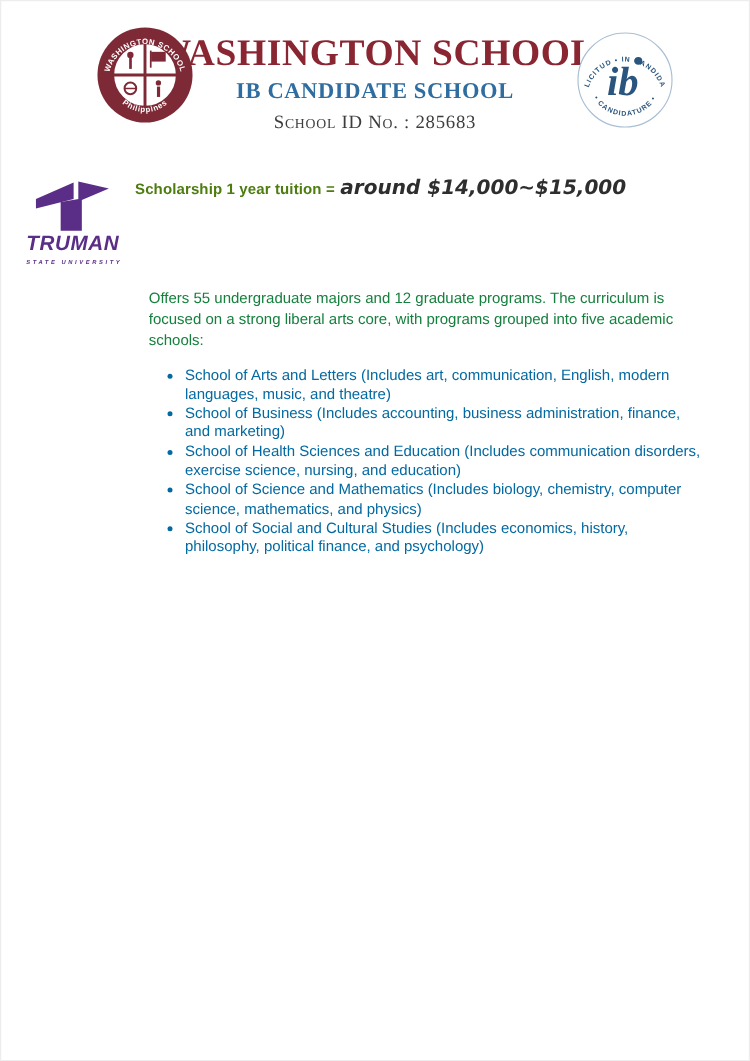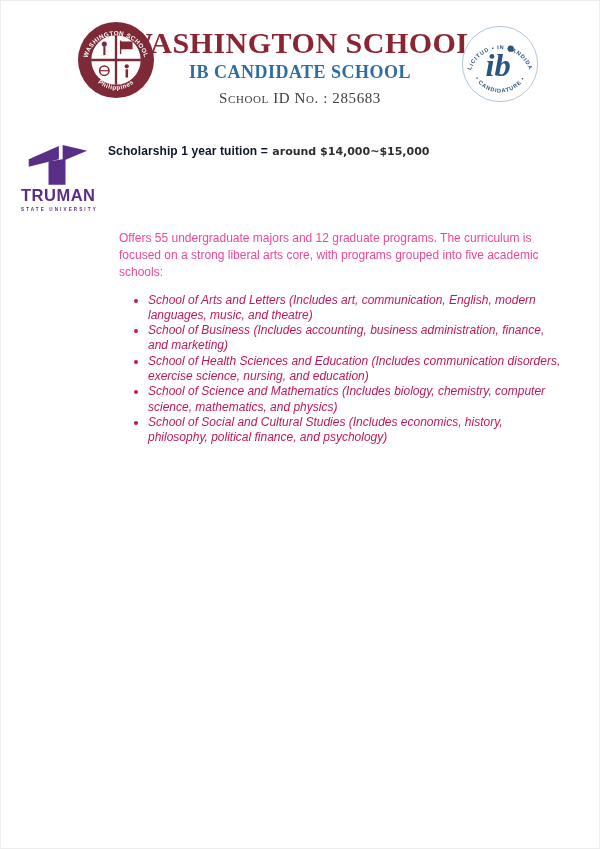--- a/index.html
+++ b/index.html
@@ -44,21 +44,21 @@
     font-size: 15px;
     color: #3d3d3d;
     letter-spacing: 0.6px;
     margin-top: 7px;
   }
 
   
   .content { padding: 26px 25px 0 20px; }
 
   .uni-row { display: flex; gap: 15px; }
-  .truman-logo { width: 72px; flex: none; text-align: right; padding-top: 2px; }
+  .truman-logo { width: 72px; flex: none; text-align: right; padding-top: 2px; font-style: italic; }
   .truman-mark { display: block; margin: 0 auto; }
   .truman-wordmark {
     font-size: 16.5px;
     font-weight: 700;
     color: #5a2d87;
     letter-spacing: 0.5px;
     margin-top: 2px;
     line-height: 1;
   }
   .truman-tagline {
@@ -76,49 +76,49 @@
     line-height: 16px;
     color: #595959;
     margin-bottom: 9px;
   }
   .uni-name { font-weight: 700; color: #3a3a3a; }
 
   .tuition-line { margin-top: 2px; line-height: 15px; }
   .t-label {
     font-size: 12px;
     font-weight: 700;
-    color: #0f172a;
+    color: #4d7c0f;
     letter-spacing: 0.1px;
   }
   .t-value {
     font-family: "DejaVu Sans", sans-serif;
-    font-size: 11px;
+    font-size: 16px;
     font-weight: 700;
     color: #2e2e2e;
+    font-style: italic;
   }
 
   .overview {
     margin: 18px 0 12px 98px;
     width: 432px;
     font-size: 12px;
     line-height: 17px;
-    color: #ec4899;
+    color: #15803d;
   }
 
   .schools {
     margin: 11px 0 0 112px;
     width: 428px;
     padding-left: 15px;
     list-style: disc;
   }
   .schools li {
     font-size: 12px;
     line-height: 15.3px;
-    color: #be185d;
-    font-style: italic;
+    color: #0369a1;
   }
 </style>
 </head>
 <body>
 
 <div class="page">
 
   <header class="header">
 
     <svg class="wash-logo" viewBox="0 0 80 80">

